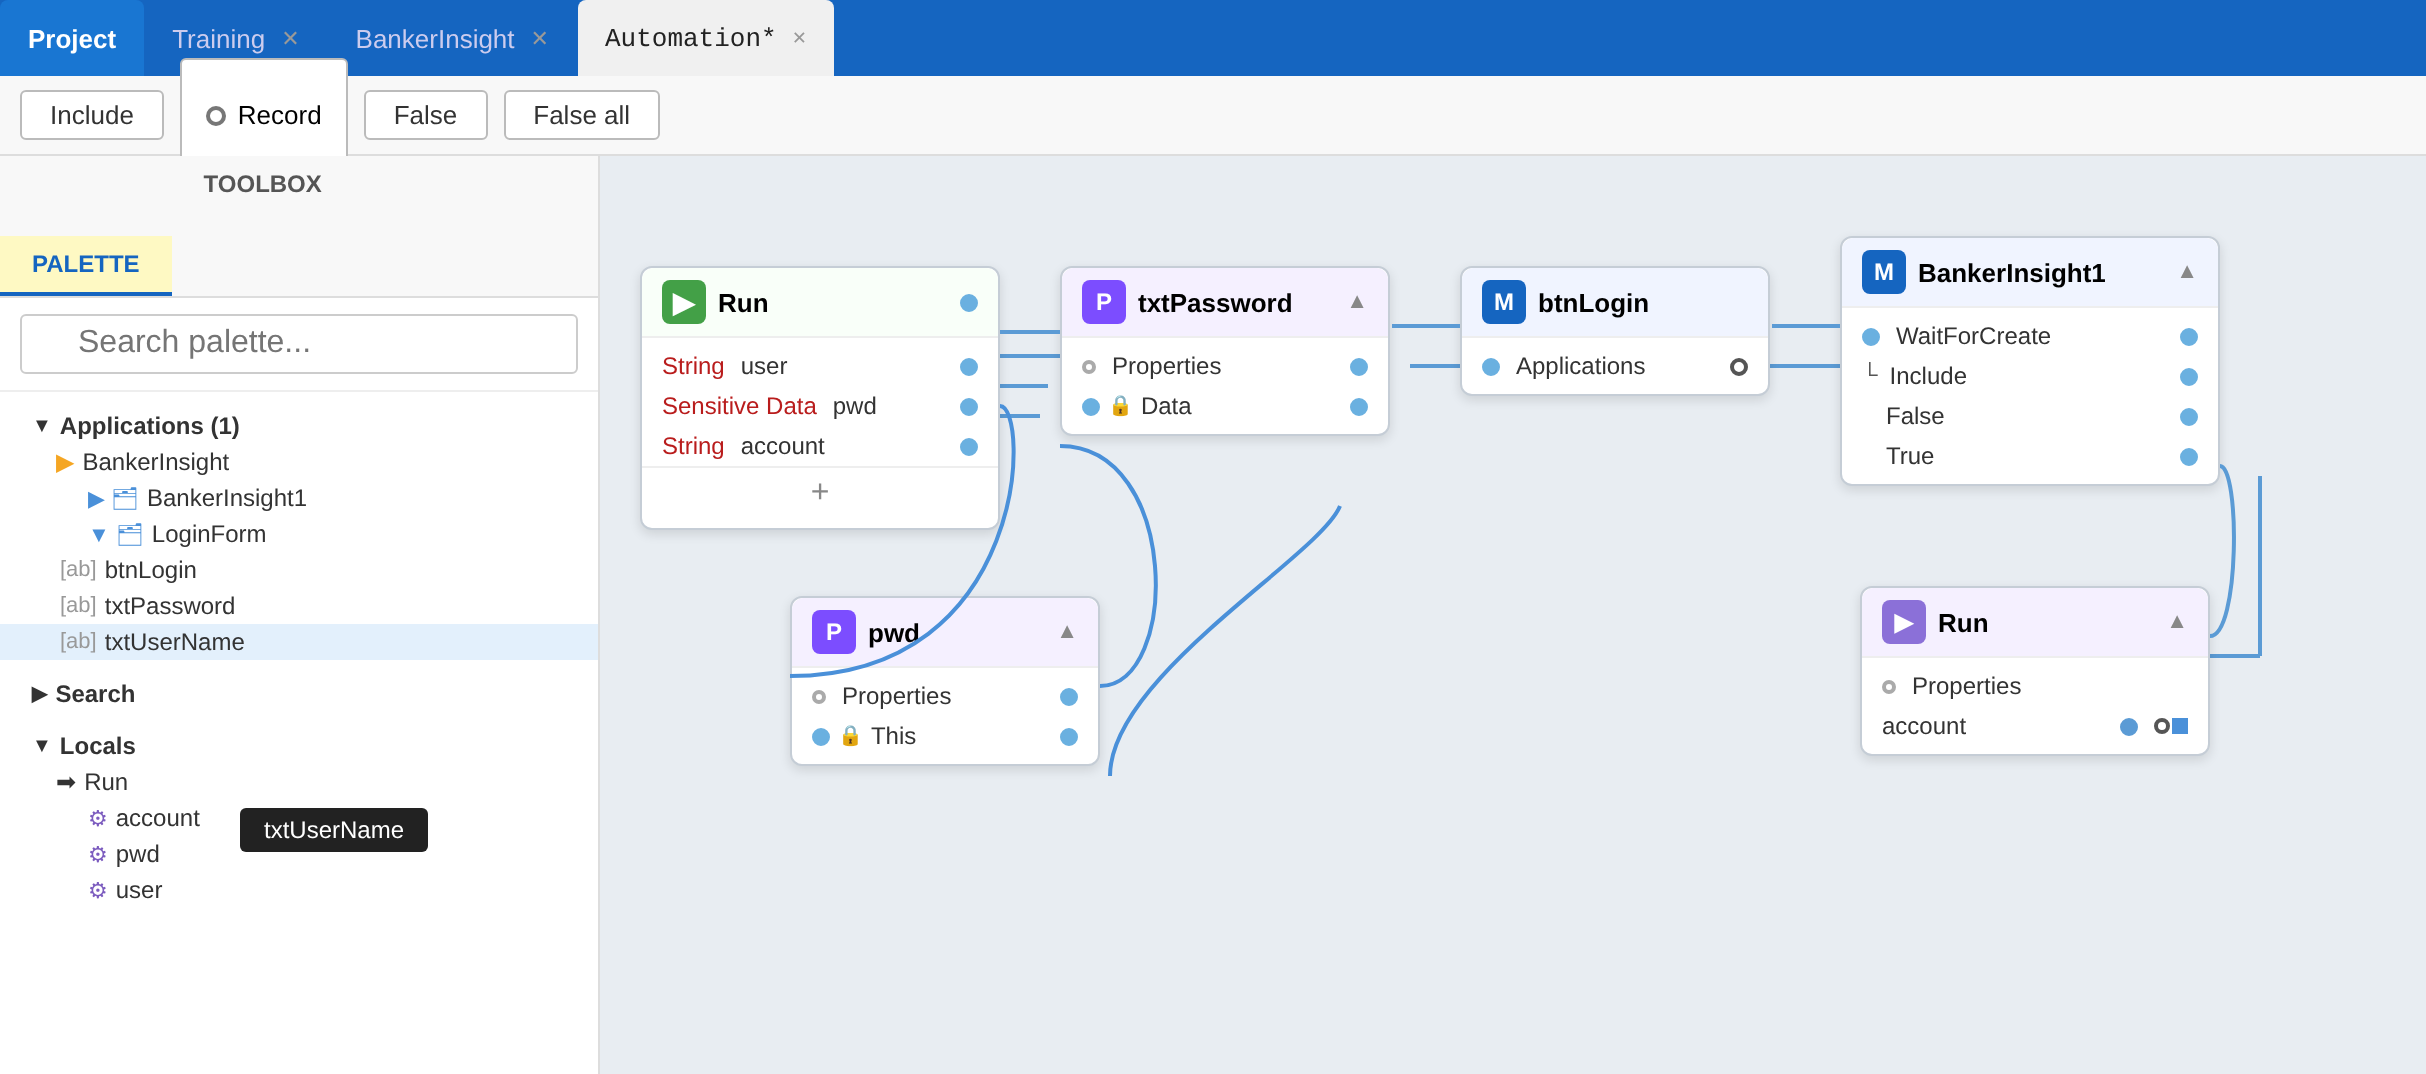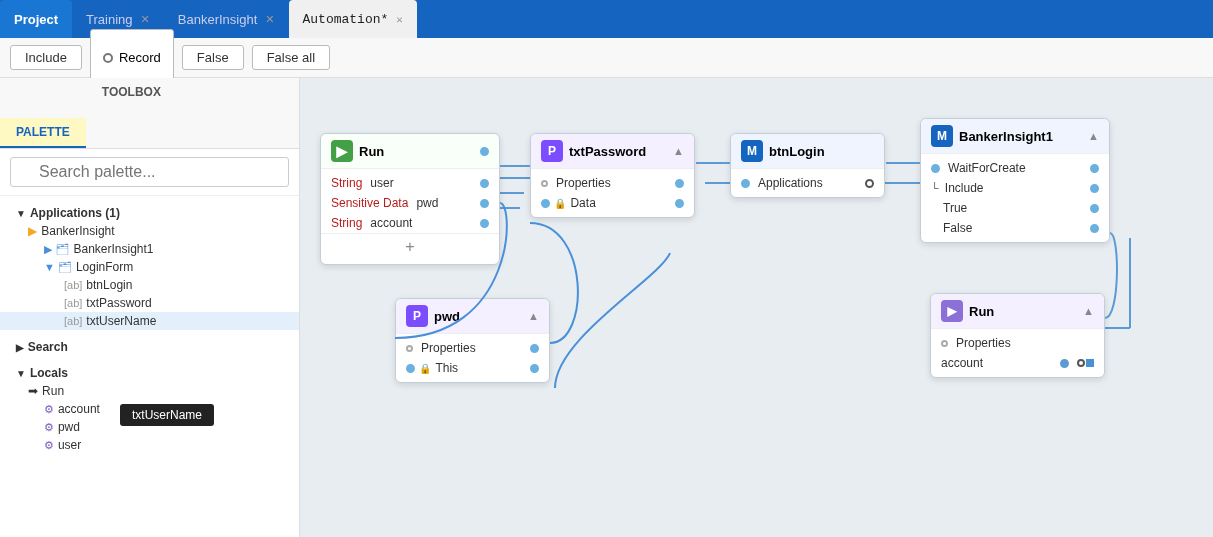--- a/index.html
+++ b/index.html
@@ -173,21 +173,21 @@
       padding: 2px 0;
       cursor: pointer;
       color: #333;
     }
     .tree-item .icon {
       margin-right: 4px;
     }
     .indent1 { padding-left: 16px; }
     .indent2 { padding-left: 28px; }
     .indent3 { padding-left: 44px; }
-    .indent4 { padding-left: 64px; }
+    .indent4 { padding-left: 30px; }
 
     
     .icon-folder { color: #f5a623; font-size: 12px; }
     .icon-form { color: #4a90d9; font-size: 11px; }
     .icon-control { color: #999; font-size: 11px; }
     .icon-var { color: #7c5cbf; font-size: 11px; }
 
     
     .tooltip-popup {
       position: absolute;
@@ -532,25 +532,25 @@
           <span class="dot filled"></span>
           <span class="val" style="margin-left:4px;">WaitForCreate</span>
           <span class="dot filled right"></span>
         </div>
         <div class="node-row">
           <span class="inline-bracket">└</span>
           <span class="val">Include</span>
           <span class="dot filled right"></span>
         </div>
         <div class="node-row">
+          <span style="margin-left:12px;" class="val">False</span>
+          <span class="dot filled right"></span>
+        </div>
+        <div class="node-row">
           <span style="margin-left:12px;" class="val">True</span>
-          <span class="dot filled right"></span>
-        </div>
-        <div class="node-row">
-          <span style="margin-left:12px;" class="val">False</span>
           <span class="dot filled right"></span>
         </div>
       </div>
     </div>
 
     <div class="node-card" style="left:95px; top:220px; width:155px;">
       <div class="node-header" style="background:#f5f0ff;">
         <div class="icon-p-node">P</div>
         <span class="node-title">pwd</span>
         <span class="node-chevron">▲</span>

